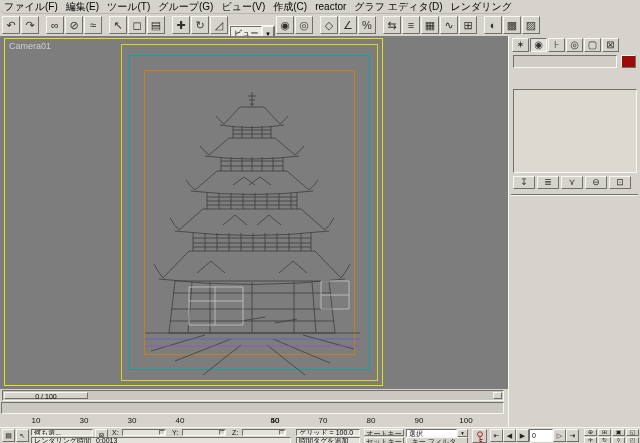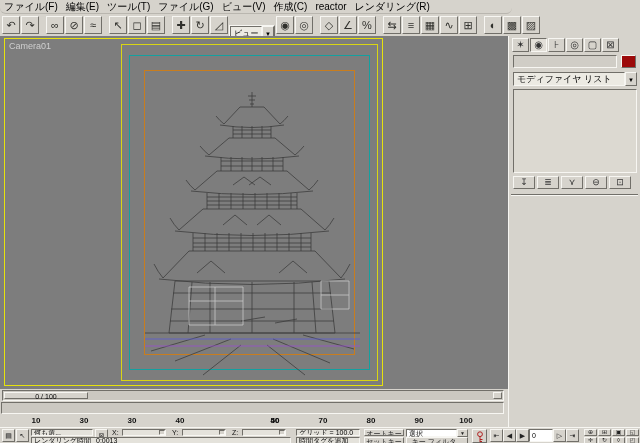--- a/index.html
+++ b/index.html
@@ -39,45 +39,46 @@
   .cp-tab.active{border-color:#716f69 #f7f6f2 #f7f6f2 #716f69;background:#e2dfd8;}
   .sbtn{width:22px;height:13px;font-size:9px;line-height:11px;text-align:center;background:#d6d3cc;color:#333;flex:0 0 auto;}
 
   
   .timeline{position:absolute;left:0;top:353px;width:508px;height:13px;background:#d6d3cc;}
   .tl-track{position:absolute;left:2px;top:1px;width:502px;height:11px;background:#cbc8c1;}
   .tl-handle{position:absolute;left:1px;top:1px;width:84px;height:7px;background:#d6d3cc;
              font-size:7px;line-height:7px;text-align:center;}
   .trackbar{position:absolute;left:0;top:366px;width:508px;height:25px;background:#d6d3cc;}
   .tb-lane{position:absolute;left:1px;top:0;width:503px;height:12px;background:#cbc8c1;}
-  .tb-ruler{position:absolute;left:1px;top:12px;width:503px;height:13px;font-weight:bold;}
+  .tb-ruler{position:absolute;left:1px;top:12px;width:503px;height:13px;}
   .tb-num{position:absolute;top:2px;transform:translateX(-50%);font-size:8px;line-height:9px;color:#111;}
 
   
   .statusbar{position:absolute;left:0;top:427px;width:640px;height:16px;background:#d6d3cc;
              border-top:1px solid #f7f6f2;font-size:7px;line-height:7px;}
   .sb{position:absolute;overflow:hidden;white-space:nowrap;}
   .sb-btn{background:#d6d3cc;text-align:center;color:#222;}
   .sb-field{background:#e4e2db;padding-left:2px;display:flex;align-items:center;}
   .spin{position:absolute;right:0;top:0;width:6px;height:100%;background:#d6d3cc;}
   .lbl{color:#111;}
 </style>
 </head>
 <body>
 
 <div class="screen">
 
   <div class="menubar">
     <span>ファイル(F)</span>
     <span>編集(E)</span>
     <span>ツール(T)</span>
-    <span>ファイル(G)</span>
+    <span>グループ(G)</span>
     <span>ビュー(V)</span>
     <span>作成(C)</span>
     <span>reactor</span>
+    <span>グラフ エディタ(D)</span>
     <span>レンダリング(R)</span>
 
   </div>
 
   <div class="toolbar">
     <div class="tbtn raised">↶</div>
     <div class="tbtn raised">↷</div>
     <div class="tsep"></div>
     <div class="tbtn raised">∞</div>
     <div class="tbtn raised">⊘</div>
@@ -149,24 +150,20 @@
       <div style="position:absolute;left:3px;top:2px;display:flex;gap:1px;">
         <div class="cp-tab raised">✶</div>
         <div class="cp-tab raised active">◉</div>
         <div class="cp-tab raised">⊦</div>
         <div class="cp-tab raised">◎</div>
         <div class="cp-tab raised">▢</div>
         <div class="cp-tab raised">⊠</div>
       </div>
       <div class="sunken" style="position:absolute;left:4px;top:19px;width:104px;height:13px;background:#d0cdc6;font-size:9px;line-height:11px;padding-left:2px;"></div>
       <div class="raised" style="position:absolute;left:112px;top:19px;width:15px;height:13px;background:#9c0a0a;"></div>
-      <div class="combo" style="position:absolute;left:4px;top:36px;width:124px;height:14px;">
-        <div class="cfield sunken" style="flex:1;font-size:9px;line-height:12px;">モディファイヤ リスト</div>
-        <div class="carr raised">▼</div>
-      </div>
       <div class="sunken" style="position:absolute;left:4px;top:53px;width:124px;height:84px;background:#dcd9d1;"></div>
       <div style="position:absolute;left:4px;top:140px;display:flex;gap:2px;">
         <div class="sbtn raised">↧</div>
         <div class="sbtn raised">≣</div>
         <div class="sbtn raised">⋎</div>
         <div class="sbtn raised">⊖</div>
         <div class="sbtn raised">⊡</div>
       </div>
       <div style="position:absolute;left:2px;top:158px;width:127px;height:2px;border-top:1px solid #716f69;border-bottom:1px solid #f7f6f2;"></div>
       <div style="position:absolute;left:0;top:161px;width:131px;height:230px;background:#d6d3cc;"></div>

